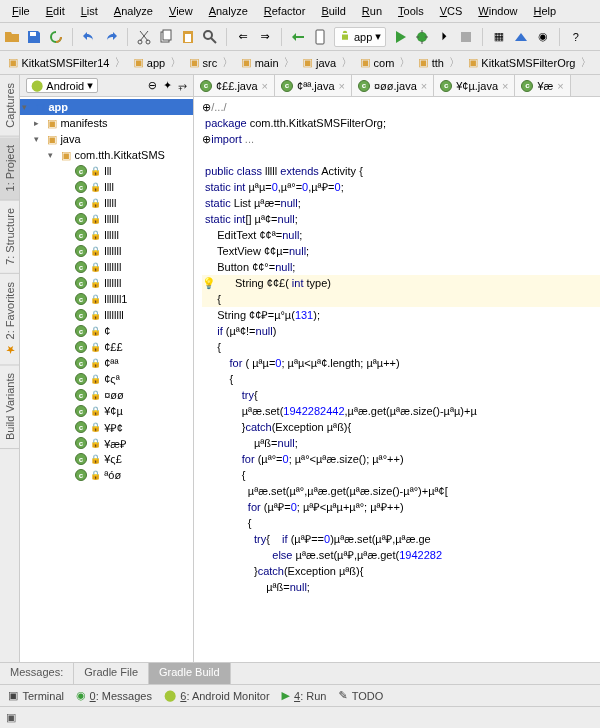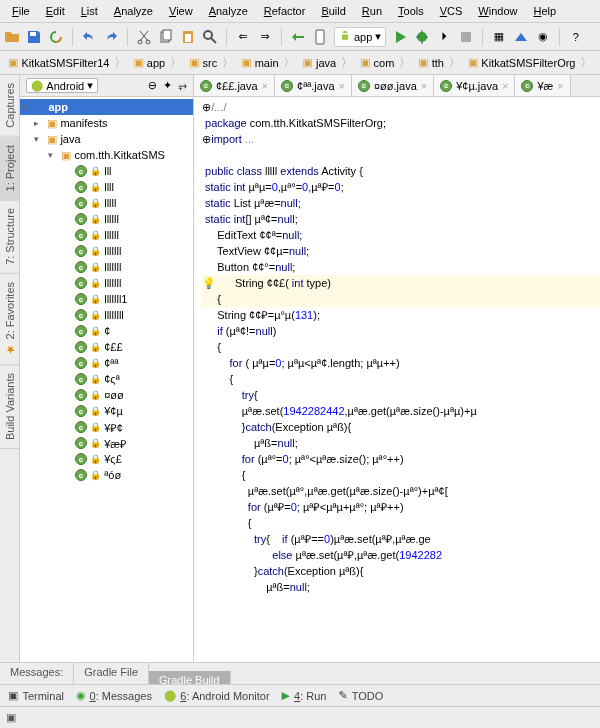--- a/index.html
+++ b/index.html
@@ -38,21 +38,21 @@
 .editor-tab .close { color: #aaa; cursor: pointer; }
 .editor { flex: 1; background: #fff; overflow: hidden; font-family: "Consolas", "Courier New", monospace; font-size: 12px; line-height: 16px; padding: 2px 0 2px 8px; position: relative; white-space: pre; }
 .editor .ln { height: 16px; }
 .kw { color: #000080; font-weight: normal; }
 .num { color: #0000ff; }
 .cm { color: #808080; }
 .hl-line { background: #fffae3; }
 .bulb { color: #e0b400; margin-right: 4px; }
 .bottom-tabs { background: #ededed; border-top: 1px solid #ccc; display: flex; height: 22px; }
 .bottom-tab { padding: 3px 10px; color: #555; border-right: 1px solid #ccc; }
-.bottom-tab.active { background: #b0b0b0; color: #fff; margin-top: 8px; }
+.bottom-tab.active { background: #b0b0b0; color: #fff; }
 .tool-row { background: #ededed; border-top: 1px solid #ccc; display: flex; height: 22px; align-items: center; gap: 12px; padding: 0 8px; }
 .tool-item { display: flex; align-items: center; gap: 4px; color: #444; font-size: 10px;}
 .tool-item u { text-decoration: underline; }
 .status-bar { background: #ededed; border-top: 1px solid #ccc; height: 22px; display: flex; align-items: center; padding: 0 6px; gap: 6px; color: #555; font-size: 10px;}
 .green { color: #3a9e3a; }
 </style>
 </head>
 <body>
 
 <div class="menubar">

